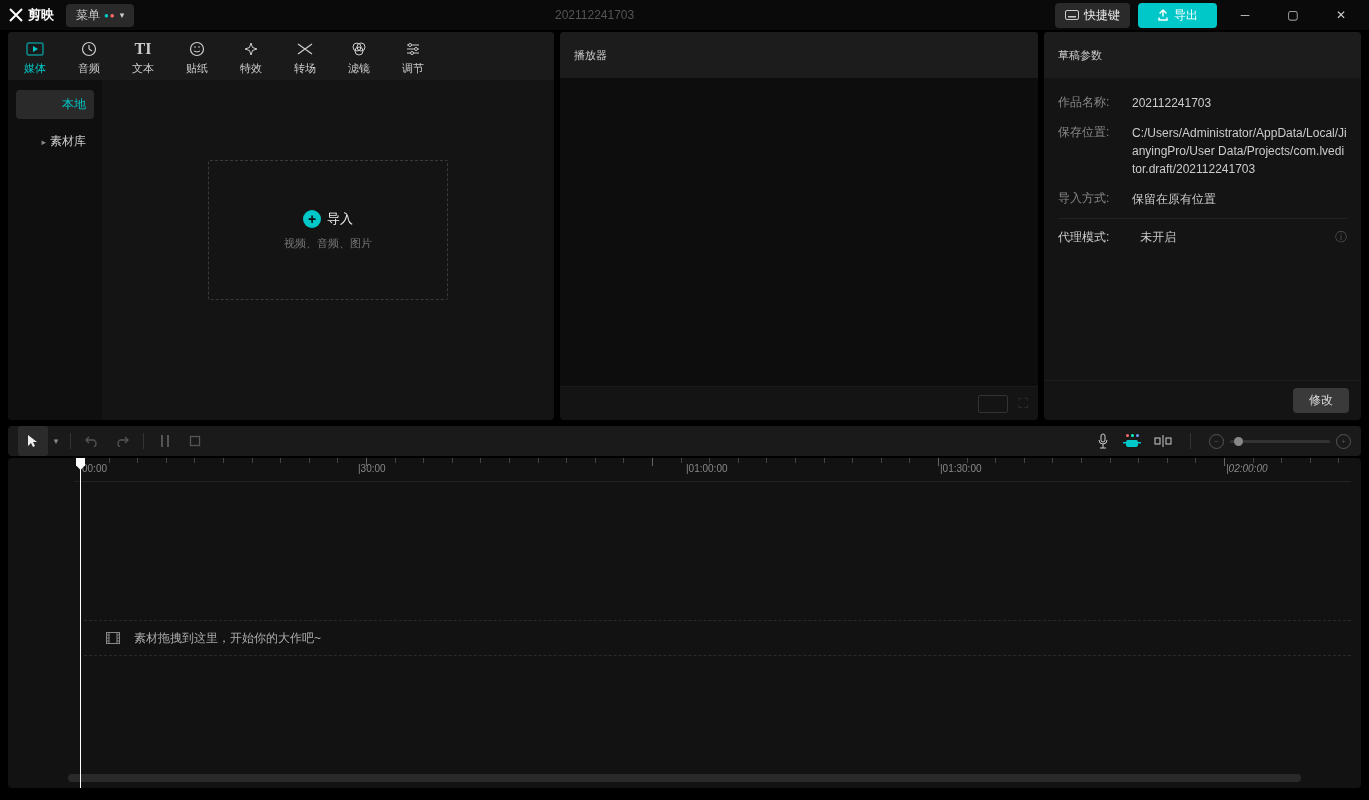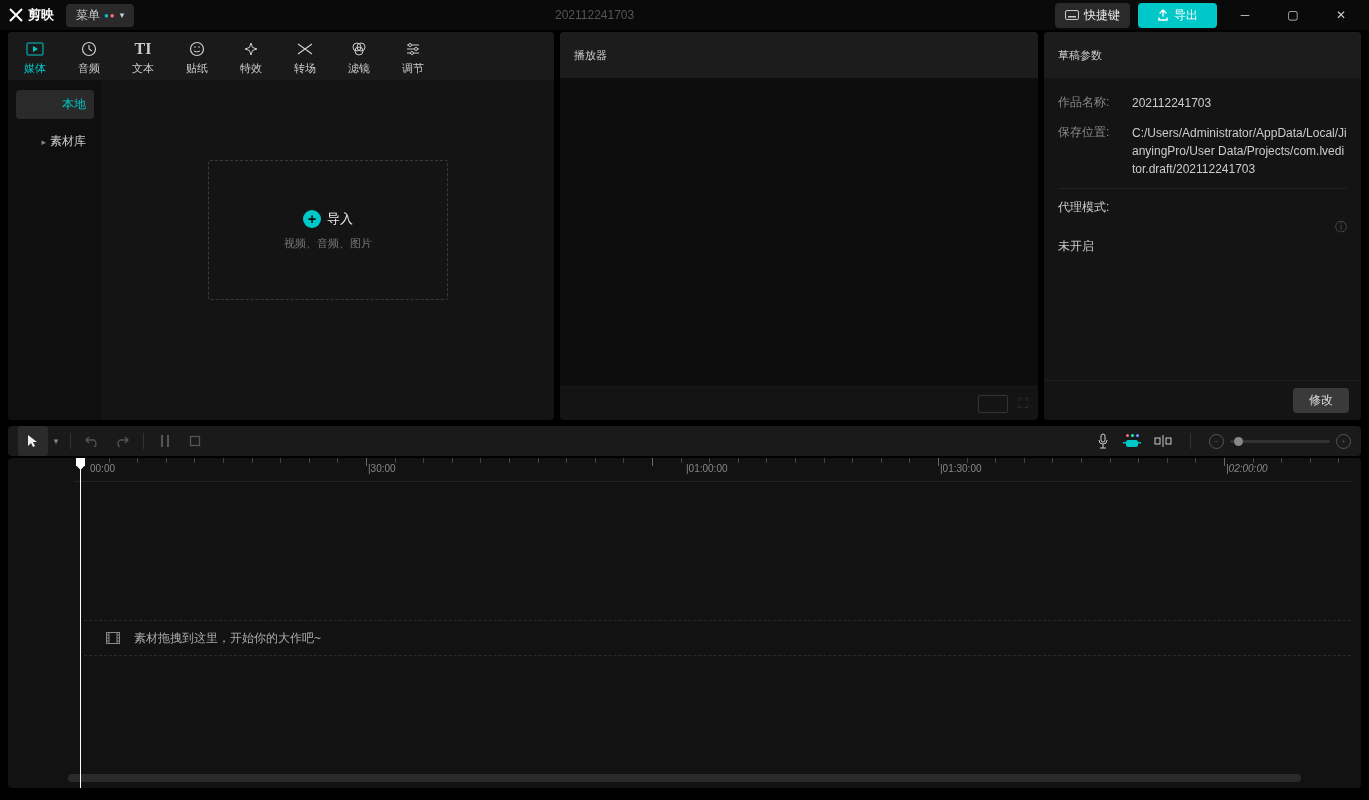--- a/index.html
+++ b/index.html
@@ -232,22 +232,26 @@
     <div class="panel-title">草稿参数</div>
     <div class="draft-body">
       <div class="draft-row">
         <div class="lbl">作品名称:</div>
         <div class="val">202112241703</div>
       </div>
       <div class="draft-row">
         <div class="lbl">保存位置:</div>
         <div class="val">C:/Users/Administrator/AppData/Local/JianyingPro/User Data/Projects/com.lveditor.draft/202112241703</div>
       </div>
+      <div class="draft-row">
+        <div class="lbl">导入方式:</div>
+        <div class="val">保留在原有位置</div>
+      </div>
       <div class="draft-proxy">
-        <div style="display:flex;gap:22px;flex-direction:column;">
+        <div style="display:flex;gap:31px;">
           <div class="lbl">代理模式:</div>
           <div class="val">未开启</div>
         </div>
         <span style="color:#555;">ⓘ</span>
       </div>
     </div>
     <div class="draft-foot">
       <button><span>修改</span></button>
     </div>
   </div>
@@ -318,22 +322,22 @@
       <div class="track">
           <div class="thumb"></div>
         </div>
       <div class="circ">+</div>
     </div>
   </div>
 </div>
 
 <div class="timeline">
   <div class="ruler">
-    <div class="tick-major" style="left:16px;">00:00</div>
-    <div class="tick-major" style="left:294px;">|30:00</div>
+    <div class="tick-major" style="left:8px;">00:00</div>
+    <div class="tick-major" style="left:284px;">|30:00</div>
     <div class="tick-major" style="left:580px;margin-left:32px;">|01:00:00</div>
     <div class="tick-major" style="left:866px;">|01:30:00</div>
     <div class="tick-major" style="left:1152px;font-style:italic;">|02:00:00</div>
   <div class="tline major" style="left: 6px;"></div>
       <div class="tline" style="left: 34.6px;"></div>
       <div class="tline" style="left: 63.2px;"></div>
       <div class="tline" style="left: 91.8px;"></div>
       <div class="tline" style="left: 120.4px;"></div>
       <div class="tline" style="left: 149px;"></div>
       <div class="tline" style="left: 177.6px;"></div>

